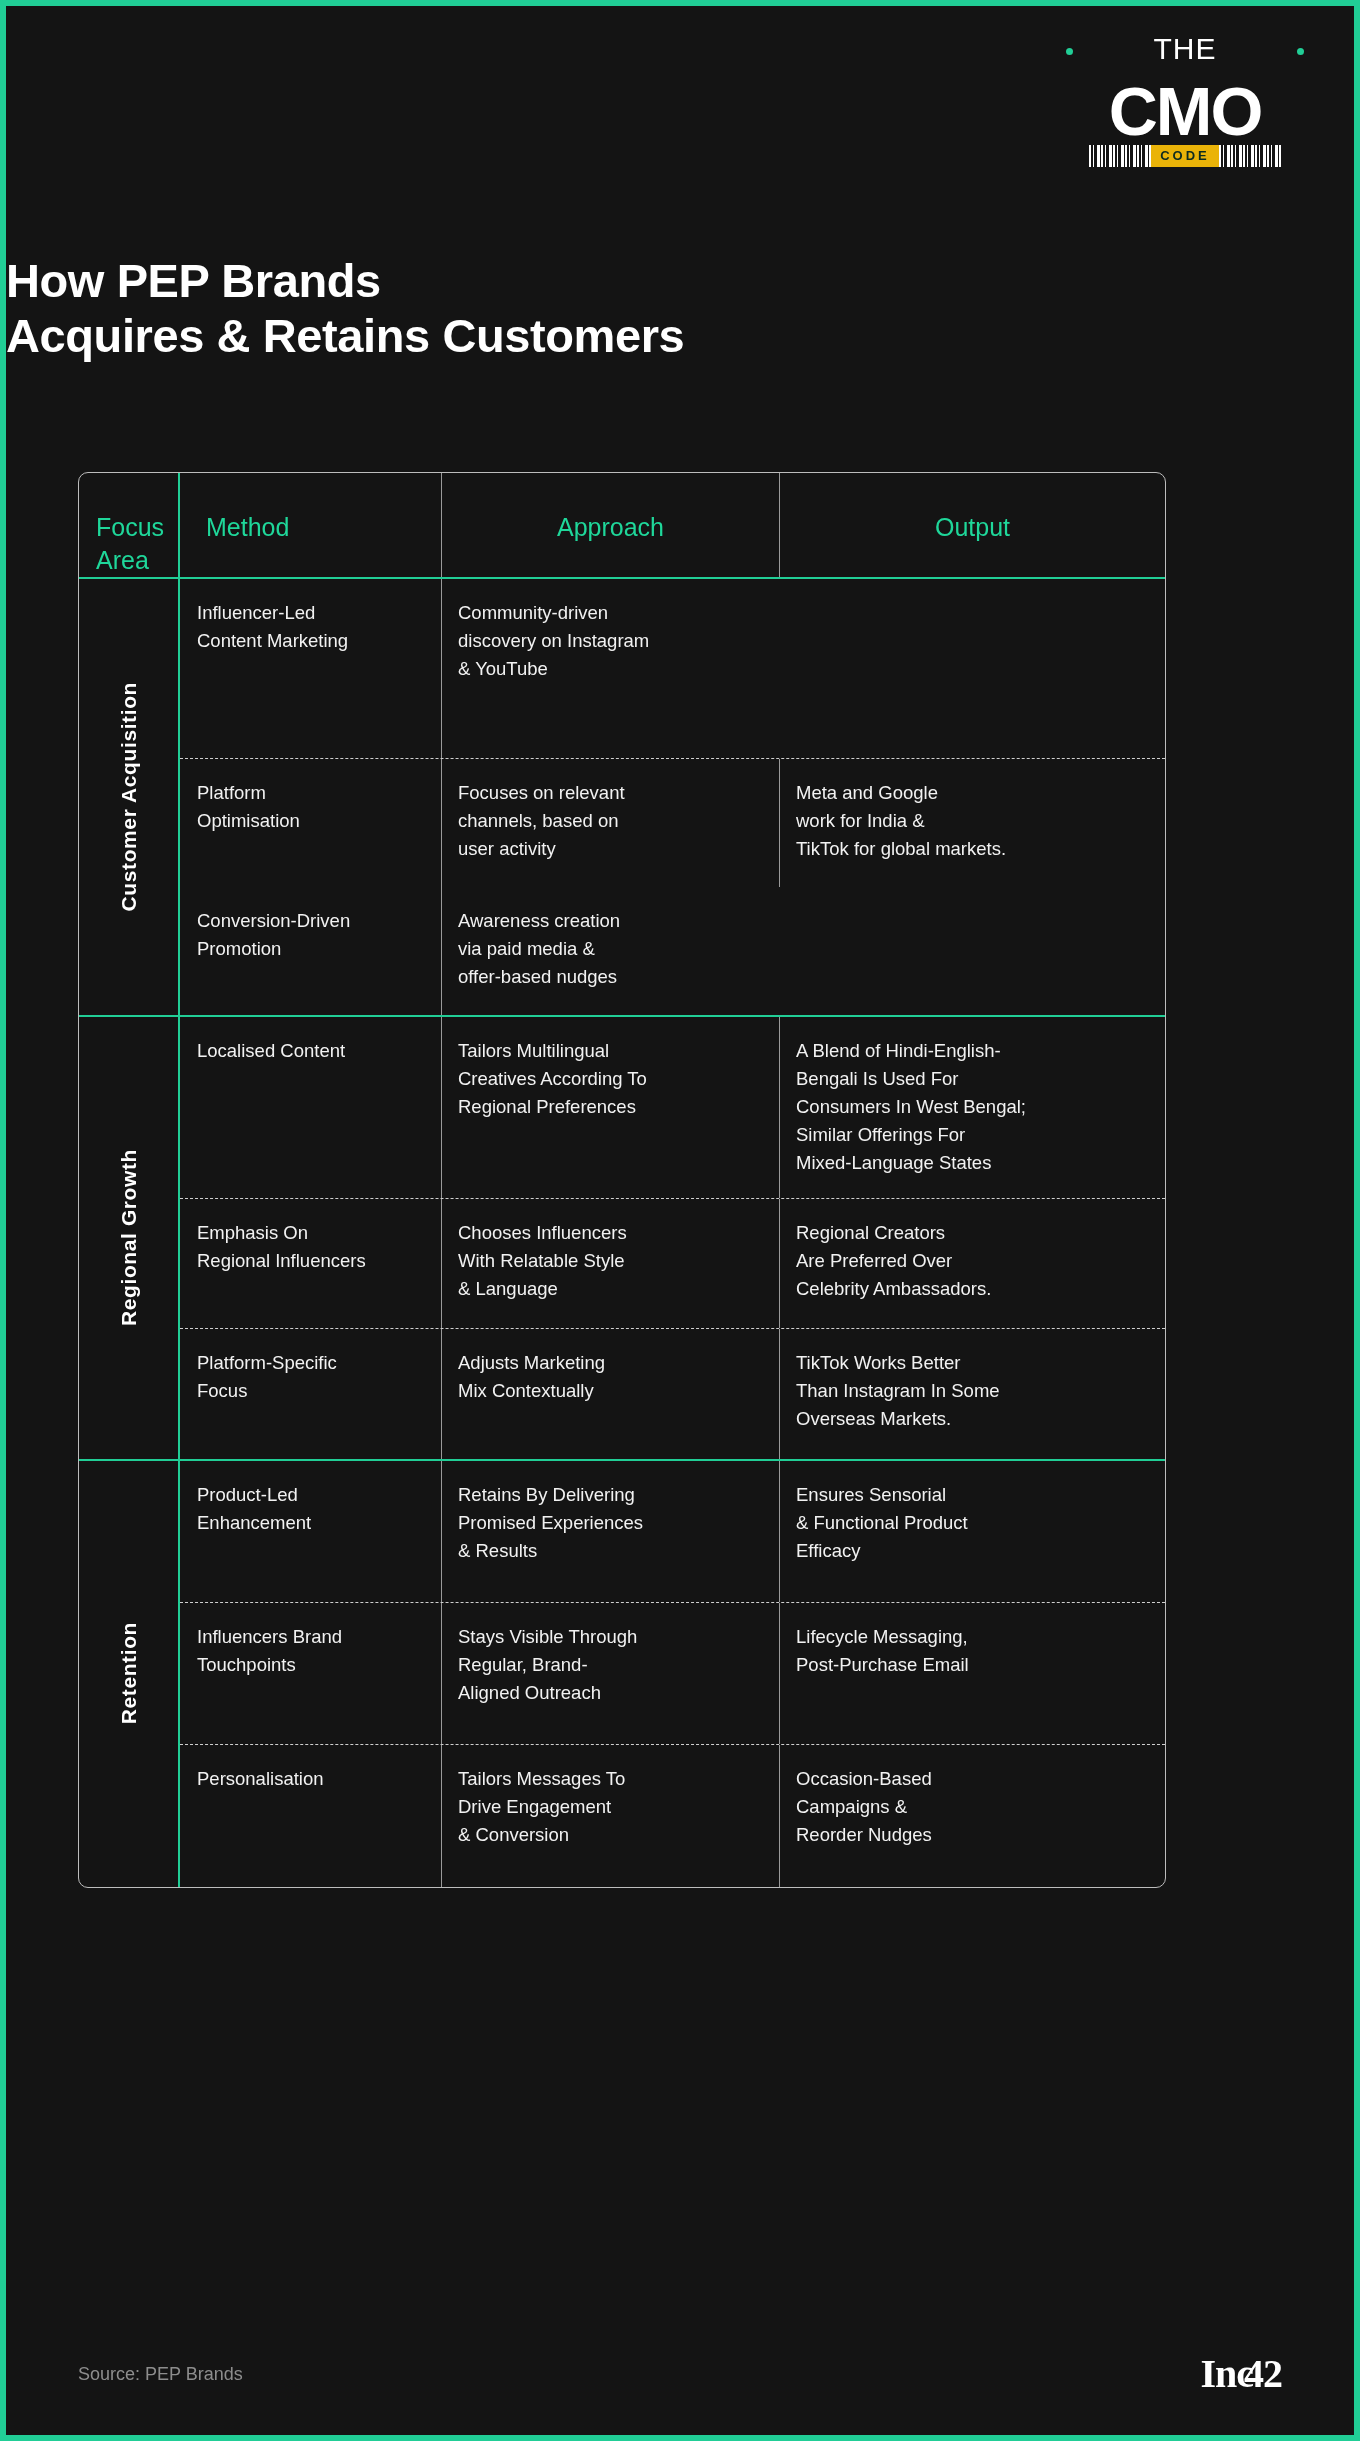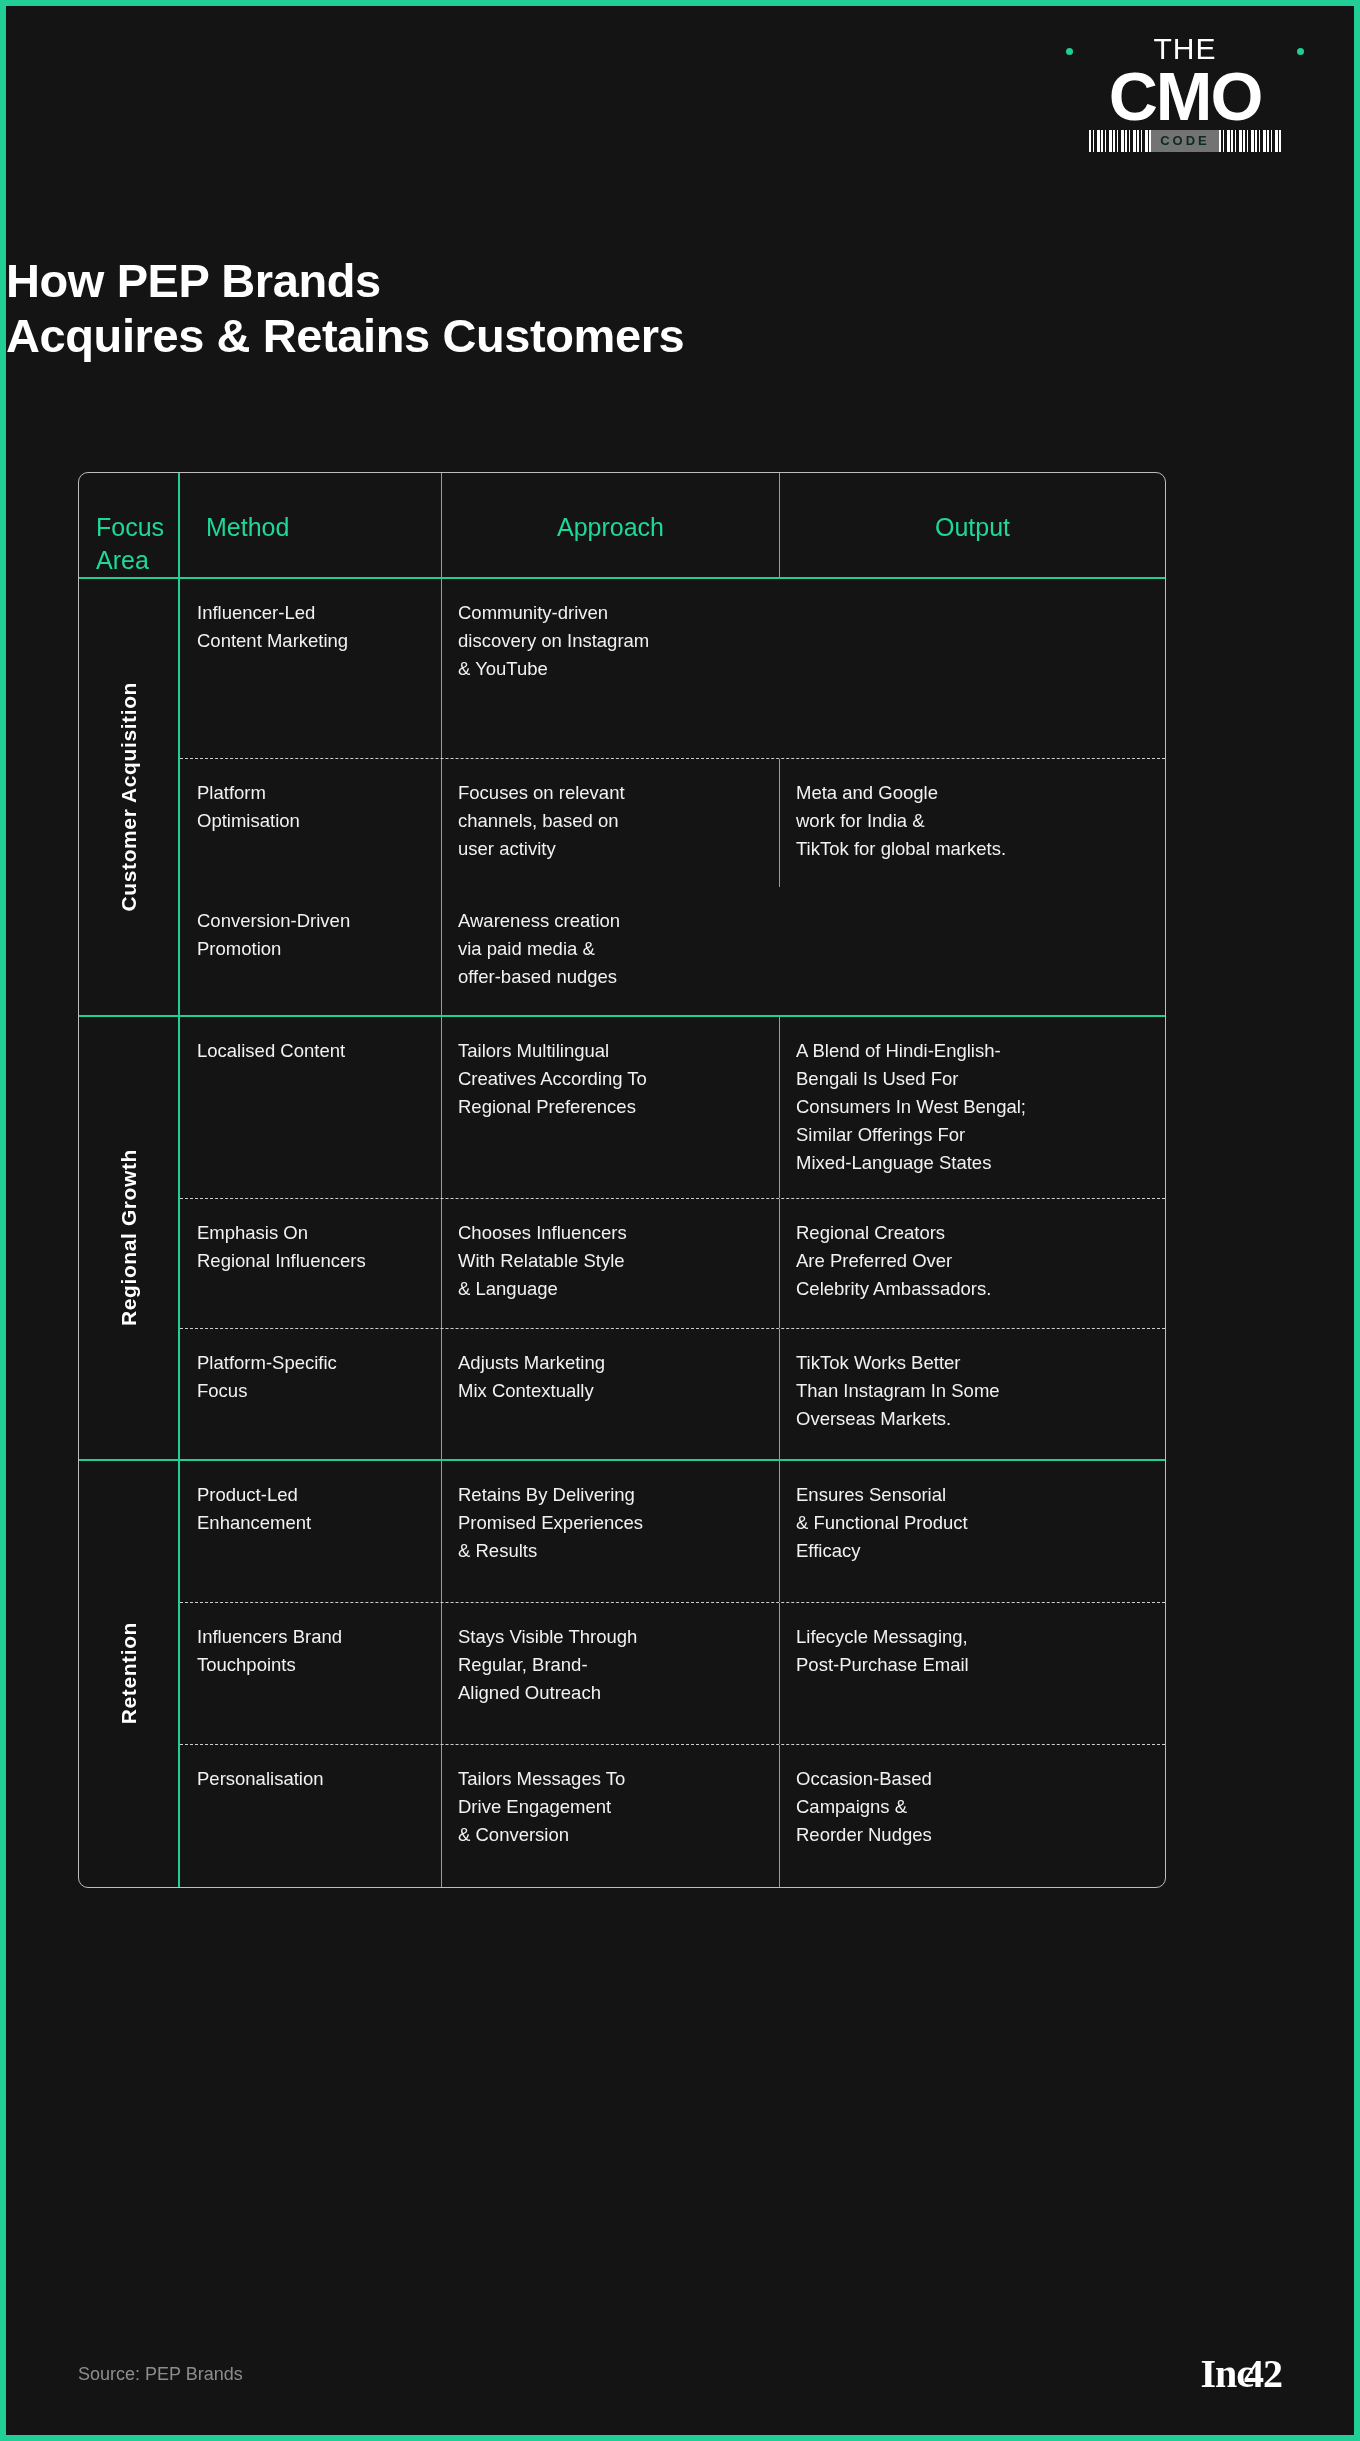--- a/index.html
+++ b/index.html
@@ -50,21 +50,21 @@
     line-height: 1;
     margin-top: 10px;
     font-family: "Liberation Sans", sans-serif;
   }
   .logo-cmo {
     font-size: 68px;
     font-weight: 700;
     letter-spacing: -2px;
     color: #ffffff;
     line-height: 0.92;
-    margin-top: 1px;
+    margin-top: 16px;
   }
   .logo-barcode {
     position: relative;
     height: 22px;
     margin-top: 2px;
     display: flex;
     align-items: stretch;
     justify-content: center;
   }
   .bars {
@@ -73,21 +73,21 @@
     background-image: repeating-linear-gradient(
       to right,
       #ffffff 0px, #ffffff 2px,
       #141414 2px, #141414 4px,
       #ffffff 4px, #ffffff 5px,
       #141414 5px, #141414 8px,
       #ffffff 8px, #ffffff 11px,
       #141414 11px, #141414 12px);
   }
   .code-chip {
-    background: #737373;
+    background: #eab308;
     color: #0d2b20;
     font-size: 13px;
     font-weight: 700;
     letter-spacing: 3px;
     padding: 0 9px;
     display: flex;
     align-items: center;
     line-height: 1;
   }
 

